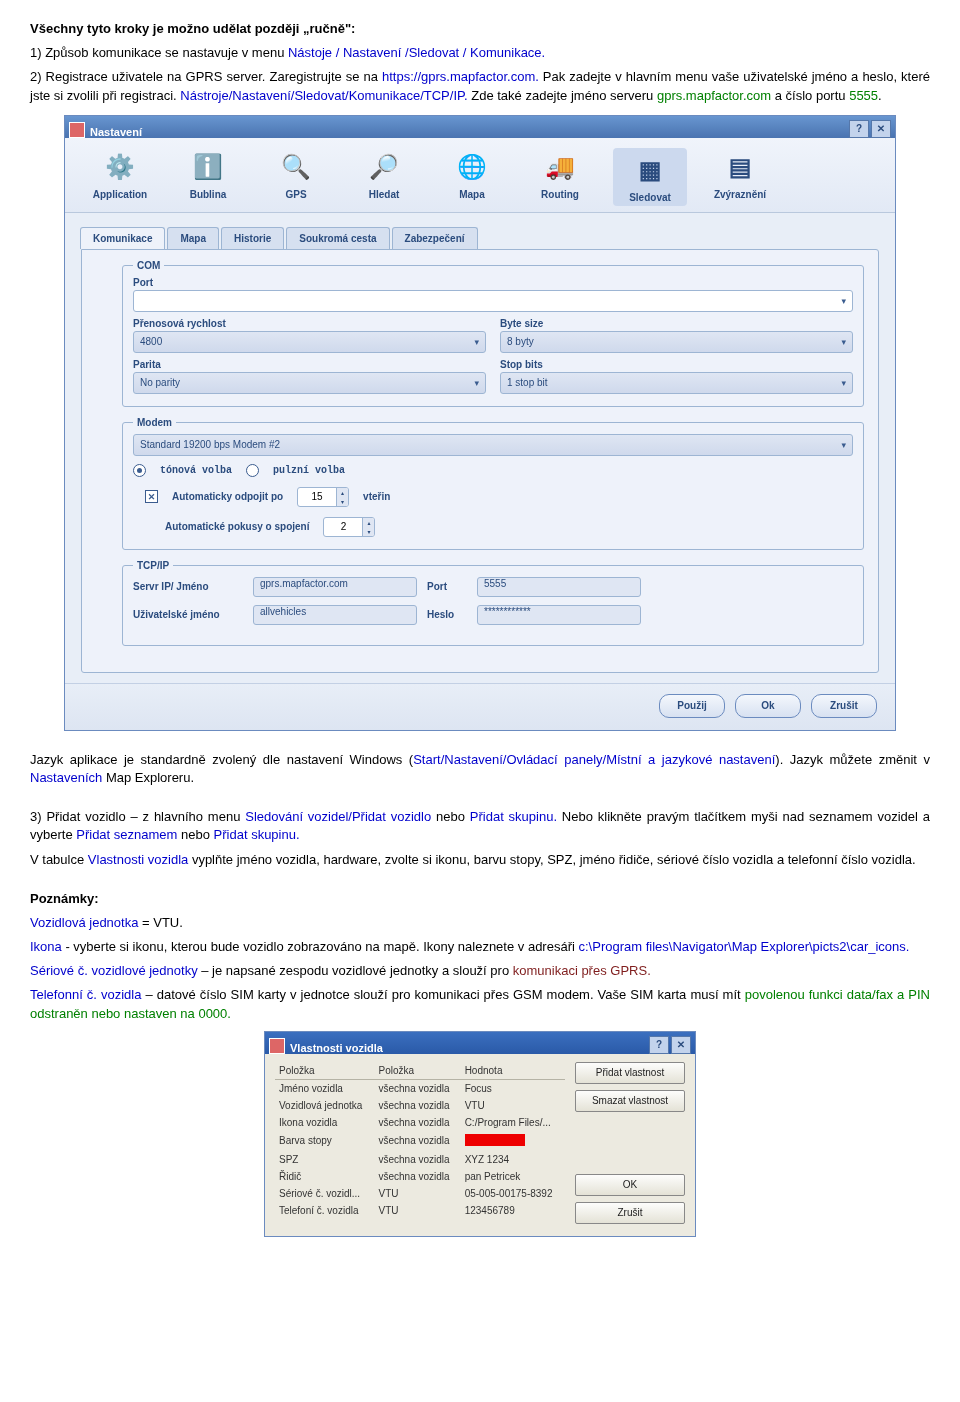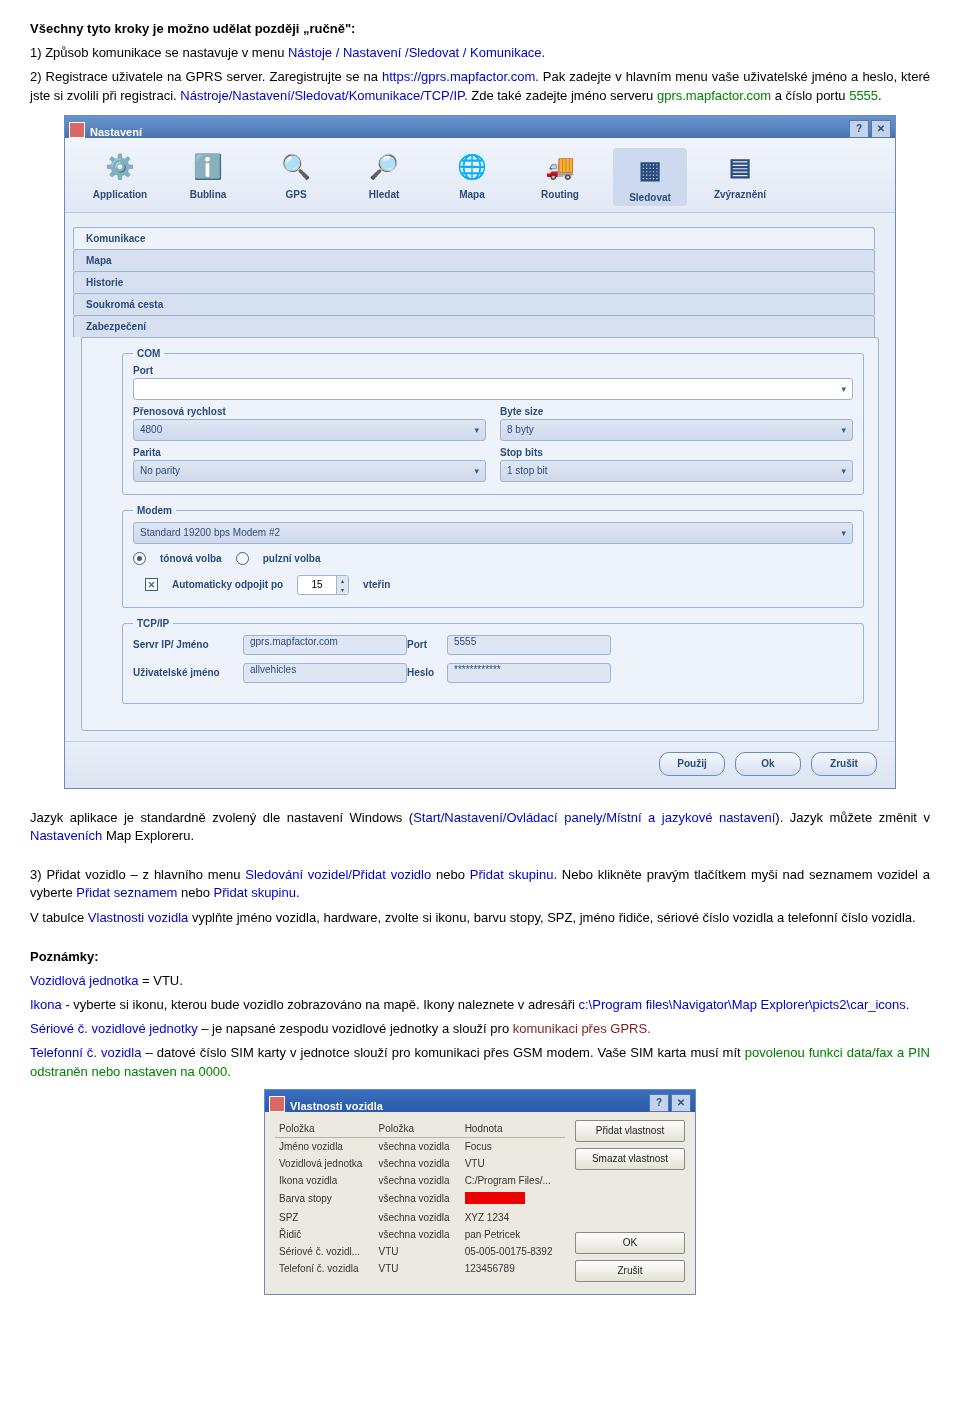--- a/index.html
+++ b/index.html
@@ -53,21 +53,21 @@
     display:flex; flex-direction:column; align-items:center; width:70px;
     color:#2b4c7e; font-weight:bold; font-size:10px; cursor:pointer;
   }
   .toolbar .ic {
     width:38px; height:38px; border-radius:6px; display:flex; align-items:center; justify-content:center;
     margin-bottom:3px; font-size:24px;
   }
   .toolbar .titem.active { background:#ccd9ee; border-radius:4px; padding:3px 2px;}
 
   .tabs {
-    display:flex; padding: 14px 18px 0 8px; flex-direction: column;
+    display:flex; padding: 14px 18px 0 15px;
   }
   .tabs .tab {
     padding:5px 12px; font-size:10px; font-weight:bold; color:#2b4c7e;
     border:1px solid #9db5d3; border-bottom:none; background:#d6e0f0; margin-right:2px; cursor:pointer;
     border-radius:3px 3px 0 0;
   }
   .tabs .tab.active { background:#eef2fa; }
 
   .tabbody {
     margin: 0 16px 10px 16px;
@@ -94,21 +94,21 @@
   .inline { display:flex; align-items:center; gap:14px; font-size:10px; font-weight:bold; color:#2b4c7e;}
   .radio { width:11px; height:11px; border:1px solid #3a5c8f; border-radius:50%; background:#fff; display:inline-flex; align-items:center; justify-content:center;}
   .radio.checked::after { content:""; width:5px; height:5px; background:#3a5c8f; border-radius:50%; }
   .chk { width:11px; height:11px; border:1px solid #3a5c8f; background:#fff; display:inline-flex; align-items:center; justify-content:center; font-size:9px; color:#3a5c8f;}
   .spin {
     width:50px; height:18px; background:#fff; border:1px solid #9db5d3; display:flex; border-radius:3px; overflow:hidden; font-weight:normal;
   }
   .spin input { border:none; width:34px; text-align:center; font-size:10px; outline:none; background:transparent;}
   .spin .arr { width:14px; display:flex; flex-direction:column; }
   .spin .arr span { flex:1; background:#dfe6f3; font-size:6px; display:flex; align-items:center; justify-content:center; border-left:1px solid #9db5d3;}
-  .tcpip-row { display:flex; align-items:center; margin-bottom:8px;}
+  .tcpip-row { display:flex; align-items:center; gap:10px; margin-bottom:8px;}
   .tcpip-row .lbl2 { width:110px; font-size:10px; color:#2b4c7e; font-weight:bold;}
   .tcpip-row .inp { height:18px; border:1px solid #9db5d3; background:#dfe6f3; border-radius:3px; padding:0 6px; font-size:10px; font-weight:normal; color:#2b4c7e;}
 
   .dialog-footer {
     display:flex; justify-content:flex-end; gap:10px; padding:10px 18px 12px 18px;
     border-top:1px solid #c3d0e4; background:linear-gradient(#e8eef7,#dde5f2);
   }
   .btn {
     min-width:64px; height:22px; border:1px solid #6b8bbf; border-radius:10px;
     background:linear-gradient(#f4f7fc,#d7e1f1); color:#2b4c7e; font-weight:bold; font-size:10px;
@@ -245,37 +245,47 @@
       </div>
     </fieldset>
 
     <fieldset class="group">
       <legend>Modem</legend>
       <div class="field">
           <span>Standard 19200 bps Modem #2</span>
           <span class="sp"></span>
           <span class="caret">▾</span>
         </div>
-      <div class="inline" style="margin-top:8px;">
+      <div class="inline" style="margin-top:8px;font-family:Liberation Mono, monospace;">
         <span class="radio checked"></span>
           <span>tónová volba</span>
         <span class="radio"></span>
           <span>pulzní volba</span>
       </div>
       <div class="inline" style="margin:10px 0 0 12px;">
         <span class="chk">✕</span>
         <span>Automaticky odpojit po</span>
         <span class="spin">
             <input value="15" style="">
             <span class="arr">
               <span>▴</span>
               <span>▾</span>
             </span>
           </span>
         <span>vteřin</span>
+      </div>
+      <div class="inline" style="margin:10px 0 0 32px;">
+        <span>Automatické pokusy o spojení</span>
+        <span class="spin">
+            <input value="2" style="">
+            <span class="arr">
+              <span>▴</span>
+              <span>▾</span>
+            </span>
+          </span>
       </div>
     </fieldset>
 
     <fieldset class="group">
       <legend>TCP/IP</legend>
       <div class="tcpip-row">
         <span class="lbl2">Servr IP/ Jméno</span>
         <span class="inp" style="width:150px">gprs.mapfactor.com</span>
         <span class="lbl2" style="width:40px">Port</span>
         <span class="inp" style="width:150px">5555</span>

